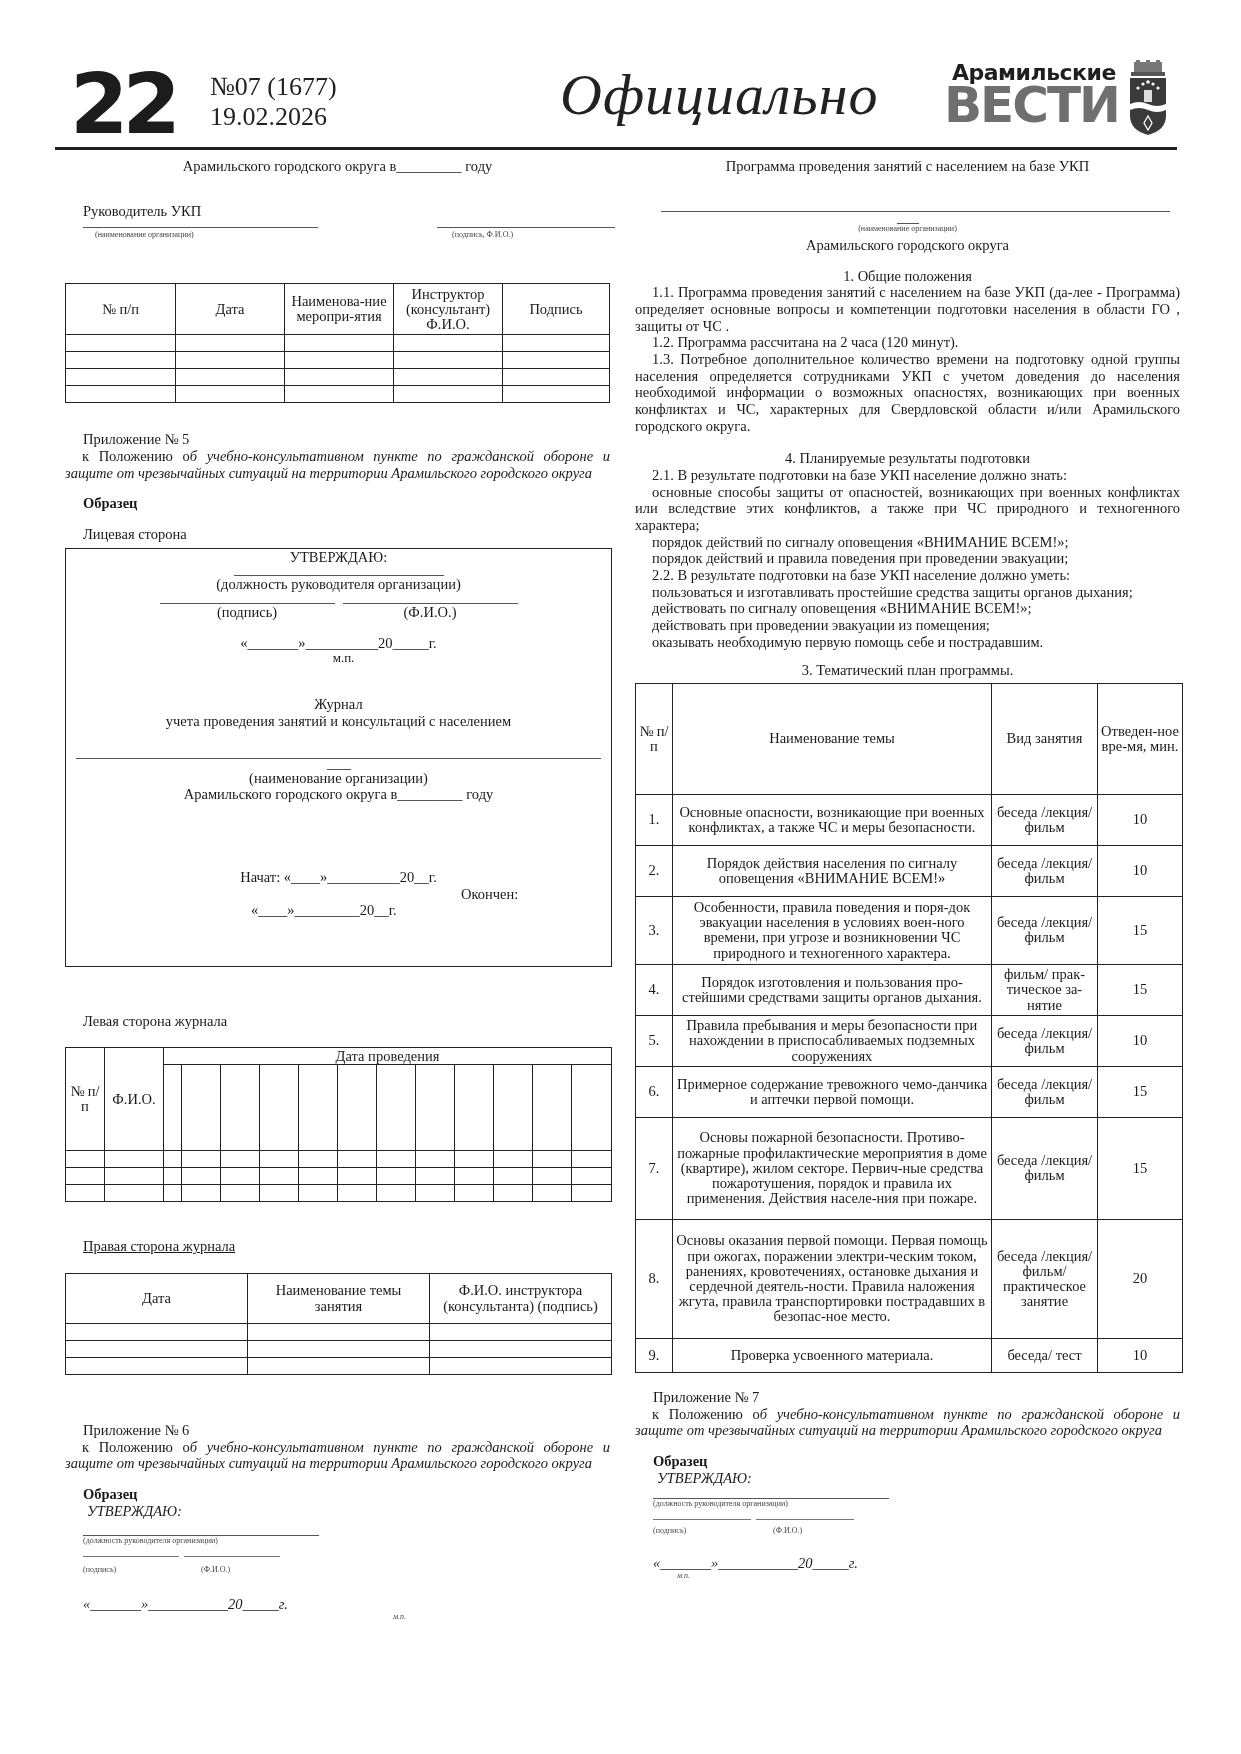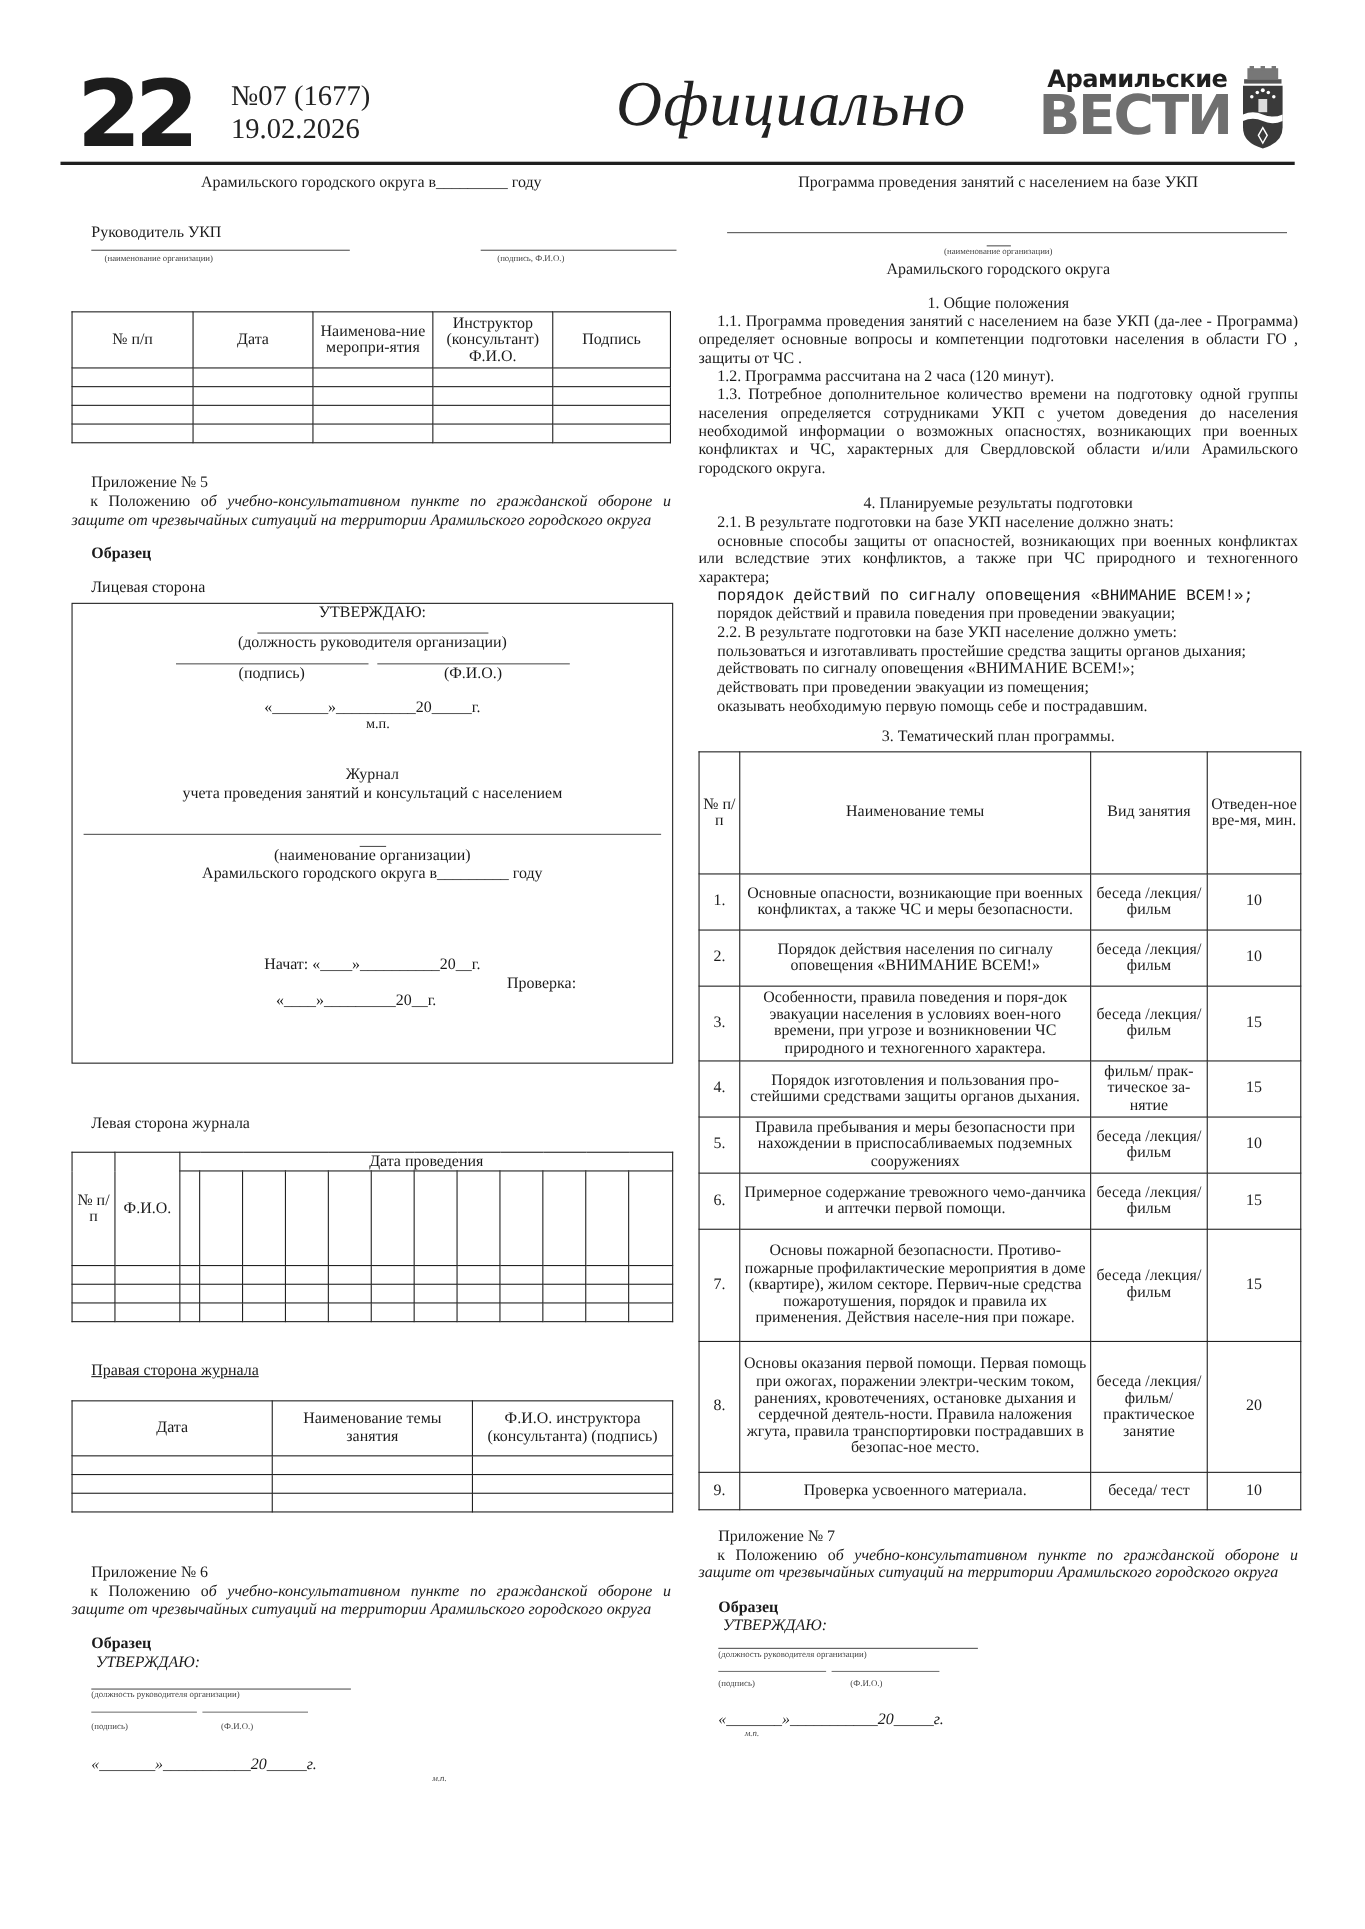--- a/index.html
+++ b/index.html
@@ -133,21 +133,21 @@
       </div>
       <div class="center" style="margin-top:14px;">«_______»__________20_____г.</div>
       <div class="center" style="font-size:13px; margin-left:10px;">м.п.</div>
       <div class="center" style="margin-top:30px;">Журнал</div>
       <div class="center">учета проведения занятий и консультаций с населением</div>
       <div style="margin:28px 10px 0; border-bottom:1px solid #555;"></div>
       <div style="width:24px; margin:10px auto 0; border-bottom:1px solid #555;"></div>
       <div class="center">(наименование организации)</div>
       <div class="center">Арамильского городского округа в_________ году</div>
       <div class="center" style="margin-top:66px;">Начат: «____»__________20__г.</div>
-      <div style="margin-left:395px;">Проверка:</div>
+      <div style="margin-left:395px;">Окончен:</div>
       <div style="margin-left:185px;">«____»_________20__г.</div>
     </div>
   </div>
 
   <div style="margin-left:18px; margin-top:46px;">Левая сторона журнала</div>
   <table style="margin-top:18px; width:547px;">
     <tbody>
         <tr style="height:17px;">
       <th rowspan="2" style="width:39px;">№ п/п</th>
       <th rowspan="2" style="width:59px;font-family:Liberation Serif, serif;">Ф.И.О.</th>
@@ -272,21 +272,21 @@
   <div class="center" style="margin-top:4px;">Арамильского городского округа</div>
 
   <div class="center" style="margin-top:14px;">1. Общие положения</div>
   <div class="justify" style="text-indent:17px;">1.1. Программа проведения занятий с населением на базе УКП              (да-лее - Программа) определяет основные вопросы и компетенции подготовки населения в области ГО , защиты от ЧС .</div>
   <div class="justify" style="text-indent:17px;">1.2. Программа рассчитана на 2 часа (120 минут).</div>
   <div class="justify" style="text-indent:17px;">1.3. Потребное дополнительное количество времени на подготовку одной группы населения определяется сотрудниками УКП с учетом доведения до населения необходимой информации о возможных опасностях, возникающих при военных конфликтах и ЧС, характерных для Свердловской области и/или Арамильского городского округа.</div>
 
   <div class="center" style="margin-top:16px;">4. Планируемые результаты подготовки</div>
   <div class="justify" style="text-indent:17px;">2.1. В результате подготовки на базе УКП население должно знать:</div>
   <div class="justify" style="text-indent:17px;">основные способы защиты от опасностей, возникающих при военных конфликтах или вследствие этих конфликтов, а также при ЧС природного и техногенного характера;</div>
-  <div class="justify" style="text-indent:17px;font-family:Liberation Mono, monospace;">порядок действий по сигналу оповещения «ВНИМАНИЕ ВСЕМ!»;</div>
+  <div class="justify" style="text-indent:17px;">порядок действий по сигналу оповещения «ВНИМАНИЕ ВСЕМ!»;</div>
   <div class="justify" style="text-indent:17px;">порядок действий и правила поведения при проведении эвакуации;</div>
   <div class="justify" style="text-indent:17px;">2.2. В результате подготовки на базе УКП население должно уметь:</div>
   <div class="justify" style="text-indent:17px;">пользоваться и изготавливать простейшие средства защиты органов дыхания;</div>
   <div class="justify" style="text-indent:17px;">действовать по сигналу оповещения «ВНИМАНИЕ ВСЕМ!»;</div>
   <div class="justify" style="text-indent:17px;">действовать при проведении эвакуации из помещения;</div>
   <div class="justify" style="text-indent:17px;">оказывать необходимую первую помощь себе и пострадавшим.</div>
 
   <div class="center" style="margin-top:12px;">3. Тематический план программы.</div>
   <table style="margin-top:4px; width:548px;">
     <tbody>

